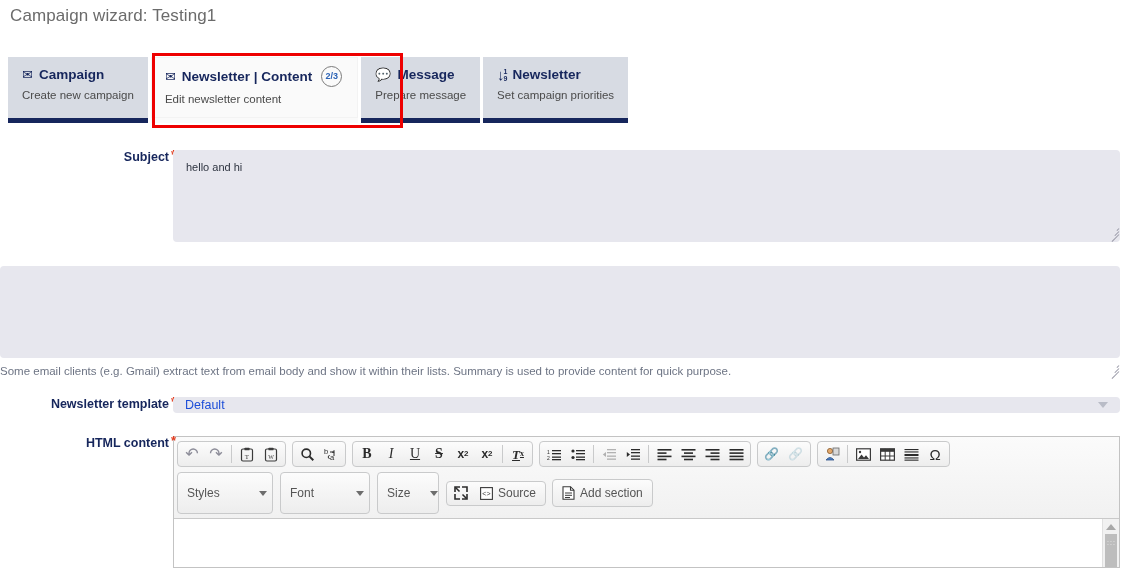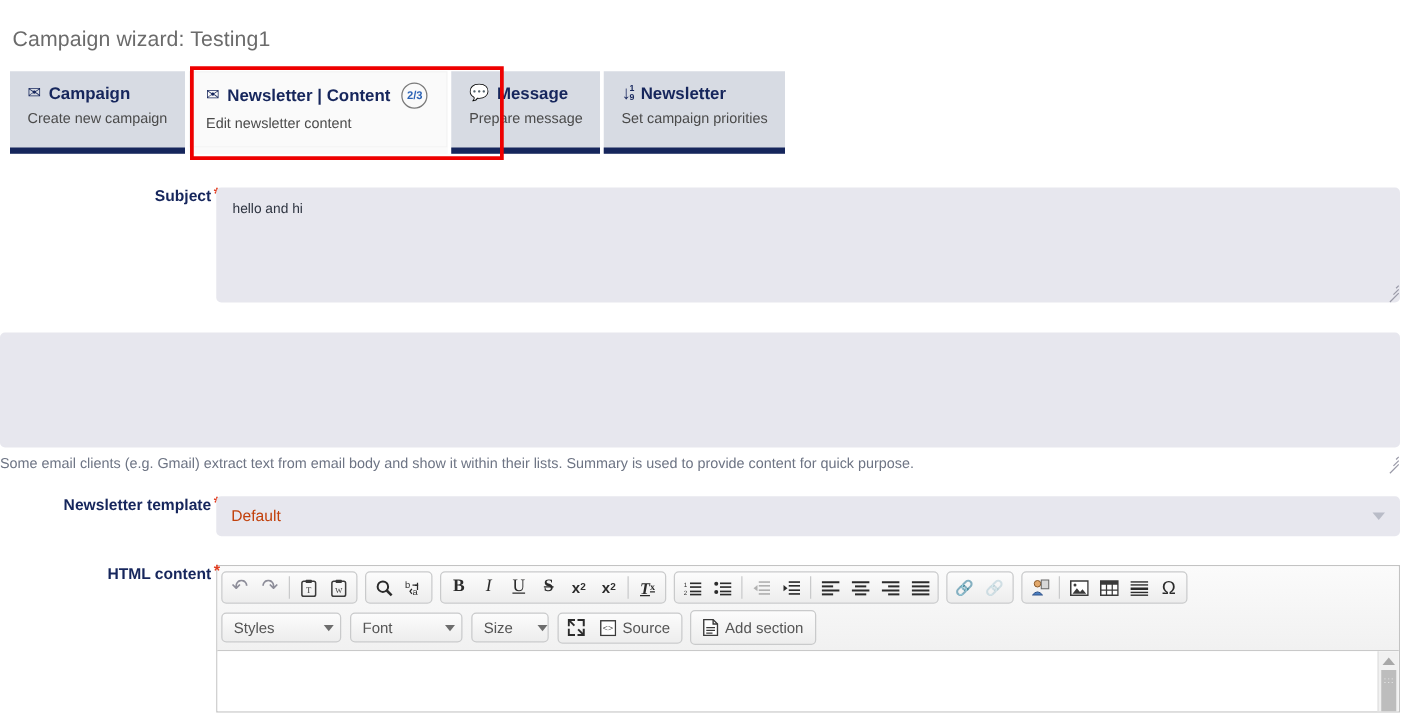--- a/index.html
+++ b/index.html
@@ -14,21 +14,20 @@
     position: relative;
   }
 
   
   #page-title {
     font-size: 17px;
     color: #6b6b6b;
     font-weight: 400;
     padding: 6px 0 0 10px;
     letter-spacing: .1px;
-    margin-top: 16px;
   }
 
   
   #wizard-tabs {
     position: absolute;
     top: 57px; left: 8px;
     display: flex;
     align-items: flex-start;
   }
   .wtab {
@@ -166,26 +165,26 @@
   .help-text {
     font-size: 11.5px;
     color: #6d7484;
     line-height: 15px;
     margin-top: 6px;
   }
 
   .select-box {
     background: #e7e7ee;
     border-radius: 4px;
-    height: 32px;
+    height: 16px;
     display: flex;
     align-items: center;
     padding: 0 12px;
     font-size: 12.5px;
-    color: #c2410c;
+    color: #1d4ed8;
     box-sizing: border-box;
     position: relative;
     cursor: pointer;
   }
   .select-caret {
     position: absolute;
     right: 12px;
     width: 0; height: 0;
     border-left: 5px solid transparent;
     border-right: 5px solid transparent;
@@ -230,21 +229,21 @@
   .tb-sep {
     width: 1px; height: 18px;
     background: #c9cacb;
     margin: 0 3px;
   }
   .tb-combo {
     display: flex; align-items: center; justify-content: space-between;
     border: 1px solid #c9cacb;
     border-radius: 4px;
     background: linear-gradient(#fcfcfc, #ededed);
-    height: 24px;
+    height: 42px;
     margin-right: 7px;
     padding: 0 5px 0 9px;
     font-size: 12px;
     color: #555;
     cursor: pointer;
     box-sizing: border-box;
   }
   .tb-combo .cb-caret {
     width: 0; height: 0;
     border-left: 4px solid transparent;

